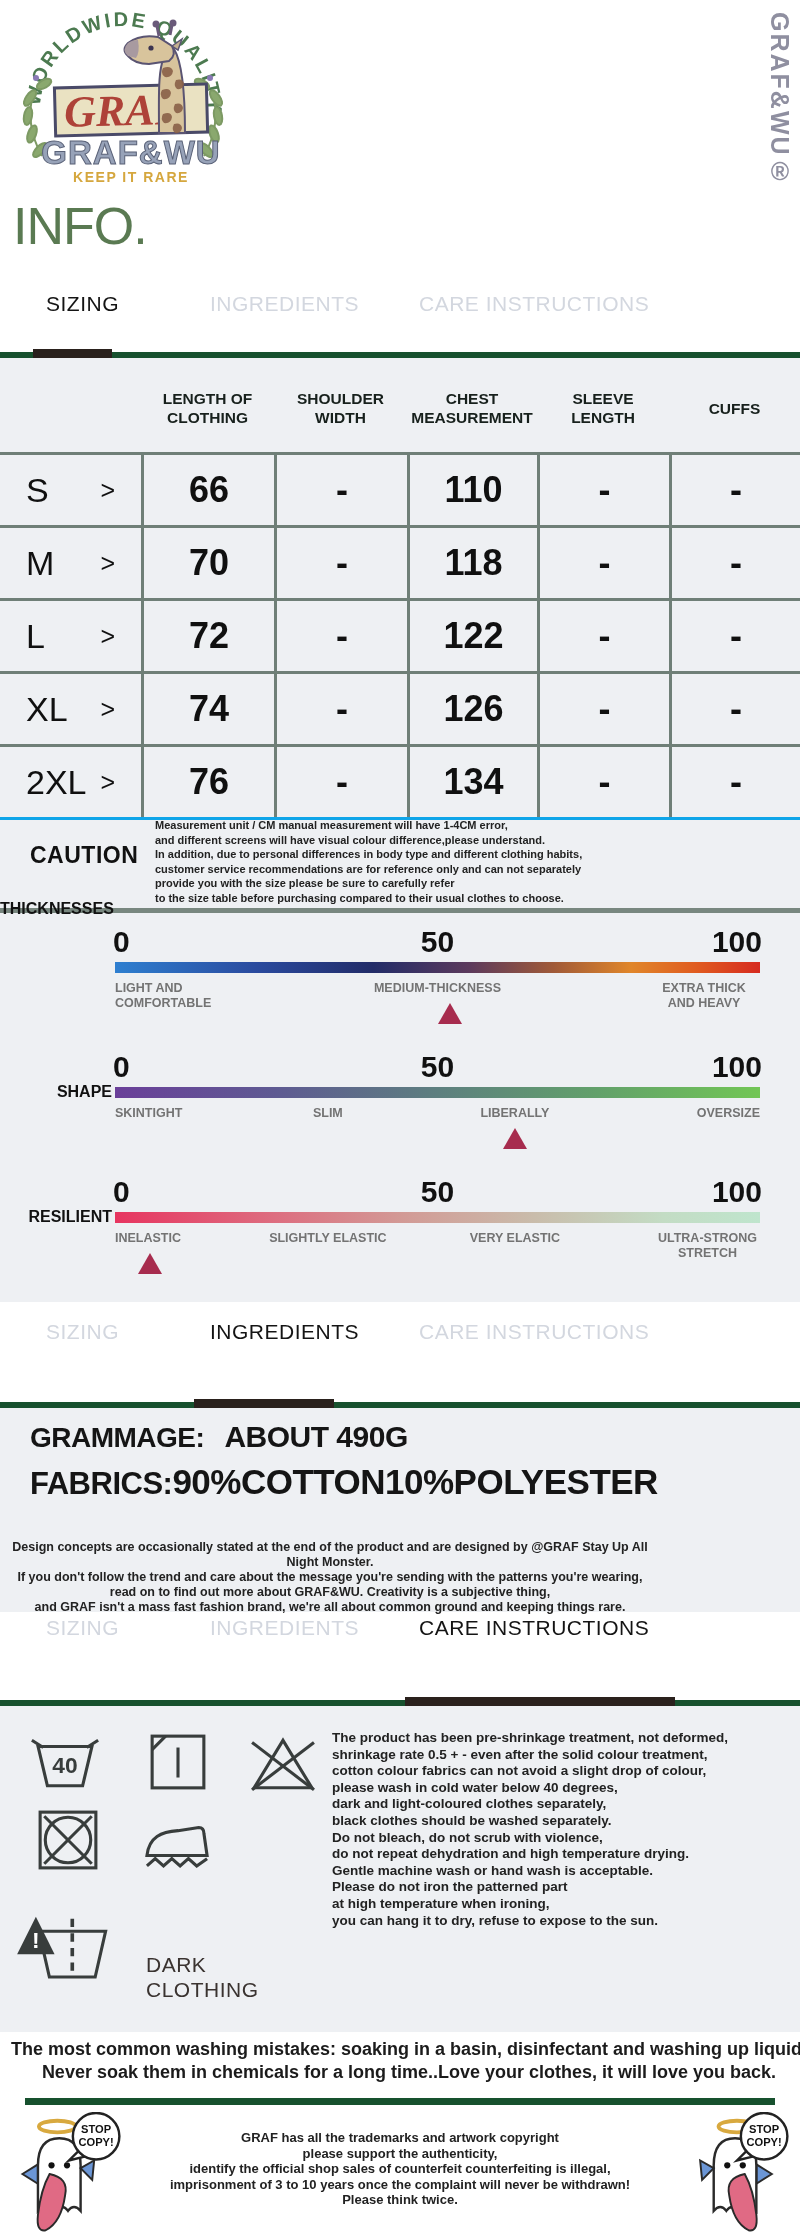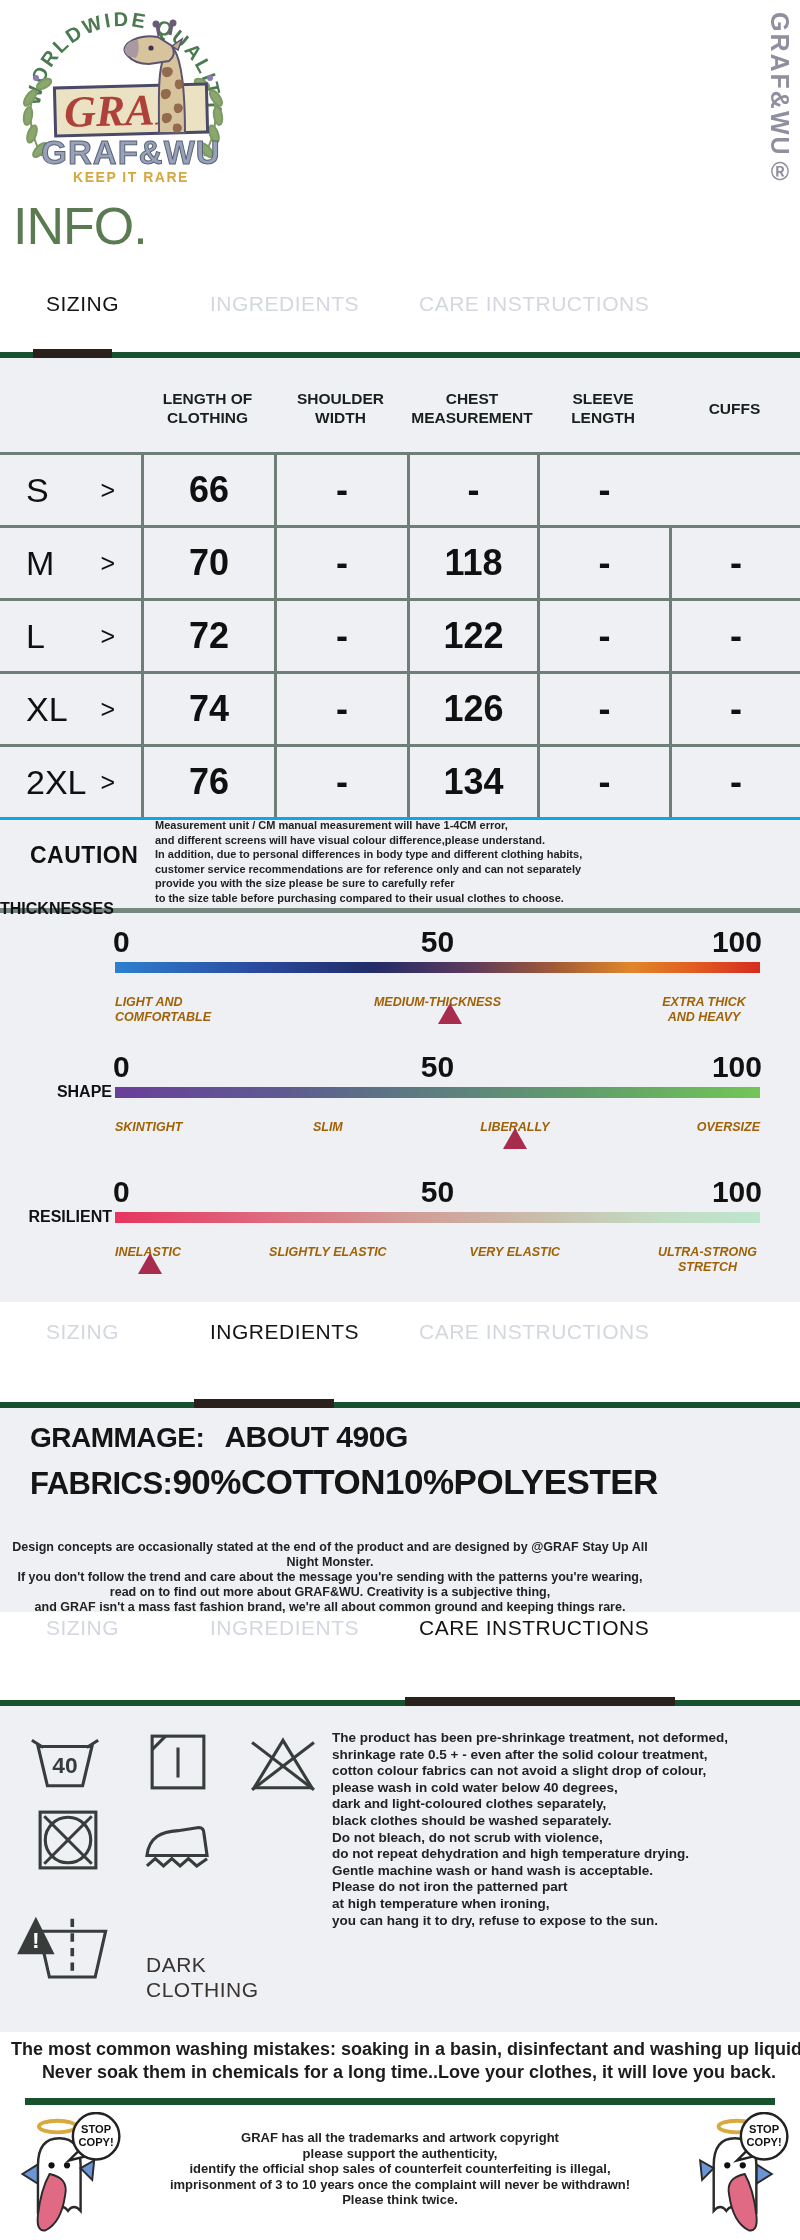--- a/index.html
+++ b/index.html
@@ -48,21 +48,21 @@
   .sep-grey{position:absolute;left:0;top:908px;width:800px;height:5px;background:#78877f;}
 
   
   .scale-name{position:absolute;left:0;width:112px;text-align:right;
     font-size:16px;font-weight:700;color:#111;}
   .tick-row{position:absolute;left:115px;width:645px;height:34px;}
   .tick{position:absolute;bottom:0;font-size:30px;font-weight:800;color:#111;}
   .tick.t-0{left:-2px;} .tick.t-50{left:50%;transform:translateX(-50%);} .tick.t-100{right:-2px;}
   .scale-bar{position:absolute;left:115px;width:645px;height:11px;}
   .zone-row{position:absolute;left:115px;width:645px;height:34px;}
-  .zl{position:absolute;top:17px;font-size:12.5px;font-weight:700;color:#a16207;white-space:nowrap;font-style:italic;}
+  .zl{position:absolute;top:3px;font-size:12.5px;font-weight:700;color:#737373;white-space:nowrap;}
   .zl.wrap{white-space:normal;line-height:15px;}
   .zl.l{left:0;width:120px;text-align:left;}
   .zl.c{transform:translateX(-50%);text-align:center;}
   .zl.r{right:0;width:112px;text-align:center;}
   .zl.r1{right:0;}
   .marker-row{position:absolute;left:115px;width:645px;height:22px;}
   .marker{position:absolute;width:0;height:0;transform:translateX(-50%);
     border-left:12px solid transparent;border-right:12px solid transparent;
     border-bottom:21px solid #a72c4e;}
 
@@ -175,20 +175,21 @@
       <div class="hcell">SLEEVE LENGTH</div>
       <div class="hcell">CUFFS</div>
     </div>
     <div class="st-grid st-row">
       <div class="cell size-cell">
           <span>S</span>
           <span class="size-arrow">&gt;</span>
         </div>
       <div class="cell">66</div>
       <div class="cell">-</div>
+      <div class="cell">110</div>
       <div class="cell">-</div>
       <div class="cell">-</div>
     </div>
     <div class="st-grid st-row">
       <div class="cell size-cell">
           <span>M</span>
           <span class="size-arrow">&gt;</span>
         </div>
       <div class="cell">70</div>
       <div class="cell">-</div>

